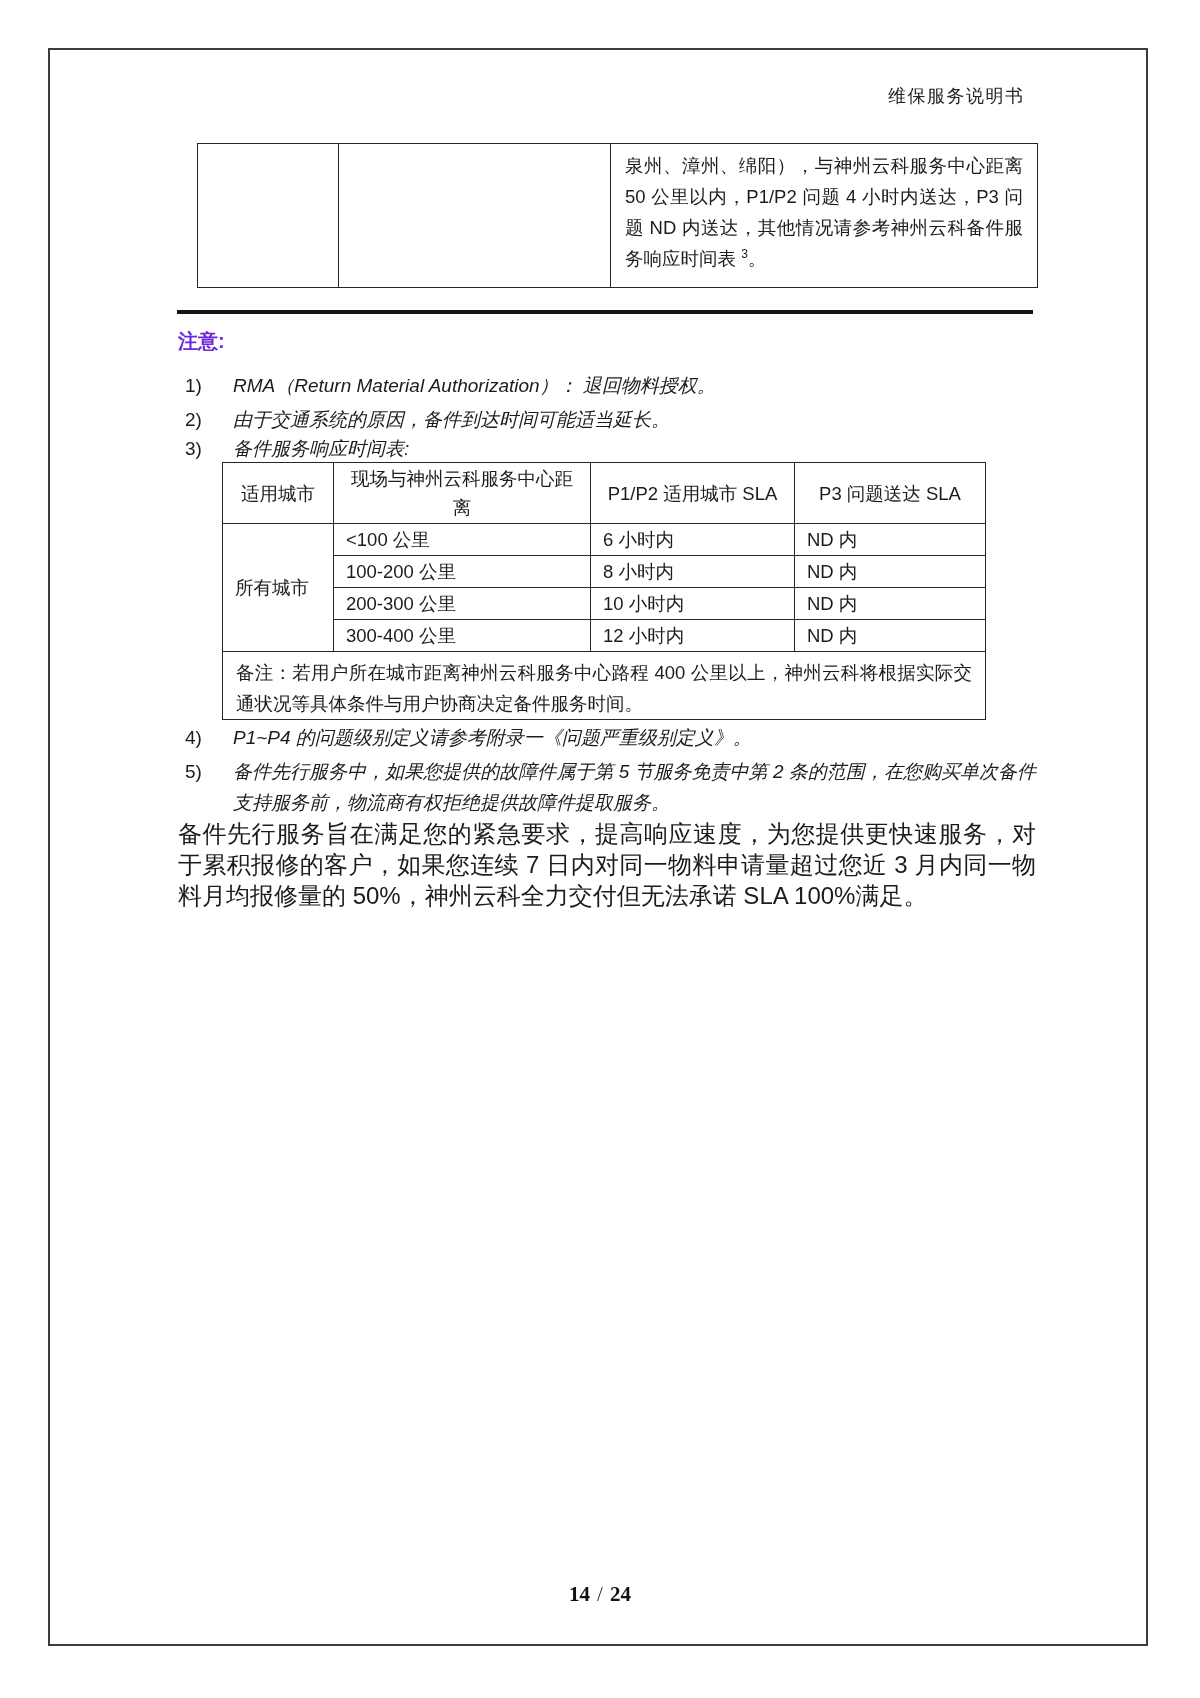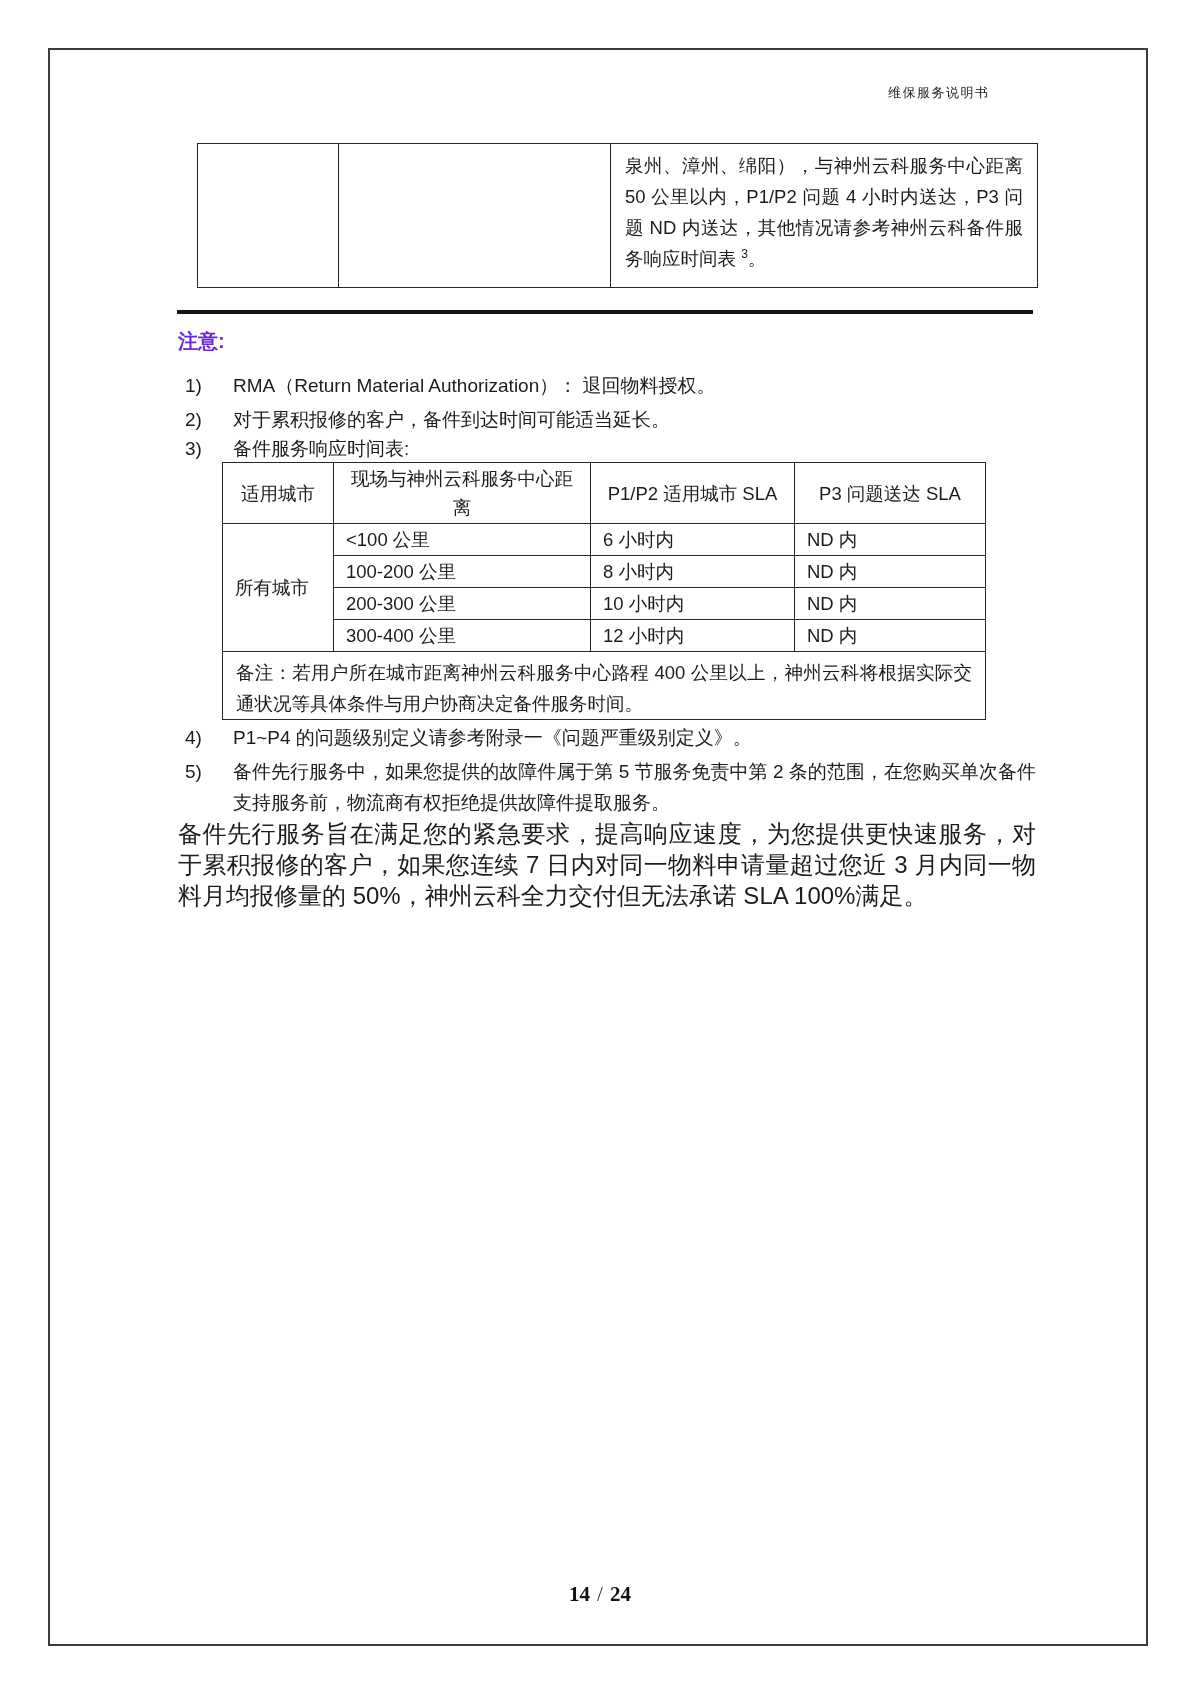--- a/index.html
+++ b/index.html
@@ -13,21 +13,21 @@
   }
   .page-border{
     position:absolute;left:48px;top:48px;
     width:1100px;height:1598px;
     border:2px solid #3c3c3c;
     box-sizing:border-box;
   }
   .doc-header-title{
     position:absolute;top:84px;left:888px;
     font-family:"Liberation Serif", serif;
-    font-size:13px;letter-spacing:1.5px;color:#222;
+    font-size:18px;letter-spacing:1.5px;color:#222;
     white-space:nowrap;
   }
   table{border-collapse:collapse;table-layout:fixed;}
   
   .cont-table{
     position:absolute;left:197px;top:143px;width:840px;
   }
   .cont-table td{
     border:1.5px solid #262626;
     vertical-align:top;
@@ -48,21 +48,21 @@
   .notes-heading{
     position:absolute;left:178px;top:328px;
     font-size:20px;font-weight:bold;color:#6d28d9;
   }
   .note-item{
     position:absolute;left:185px;width:851px;
     display:flex;align-items:flex-start;
     font-size:19px;line-height:31px;
   }
   .note-item .num{flex:0 0 48px;}
-  .note-item .txt{flex:1 1 auto;text-align:justify;}
+  .note-item .txt{flex:1 1 auto;text-align:justify;font-style:italic;}
   
   .sla-table{
     position:absolute;left:222px;top:462px;width:763px;
     font-size:18.5px;
   }
   .sla-table td{
     border:1.5px solid #262626;
     box-sizing:border-box;
     padding:0 12px;
     vertical-align:middle;
@@ -117,21 +117,21 @@
   <div class="section-rule"></div>
 
   <div class="notes-heading">注意:</div>
 
   <div class="note-item" style="top:370px">
     <span class="num">1)</span>
     <span class="txt">RMA（Return Material Authorization）： 退回物料授权。</span>
   </div>
   <div class="note-item" style="top:404px">
     <span class="num">2)</span>
-    <span class="txt">对于累积报修的客户，备件到达时间可能适当延长。</span>
+    <span class="txt">由于交通系统的原因，备件到达时间可能适当延长。</span>
   </div>
   <div class="note-item" style="top:433px">
     <span class="num">3)</span>
     <span class="txt">备件服务响应时间表:</span>
   </div>
 
   <table class="sla-table">
     <colgroup>
         <col style="width:111px">
         <col style="width:257px">

